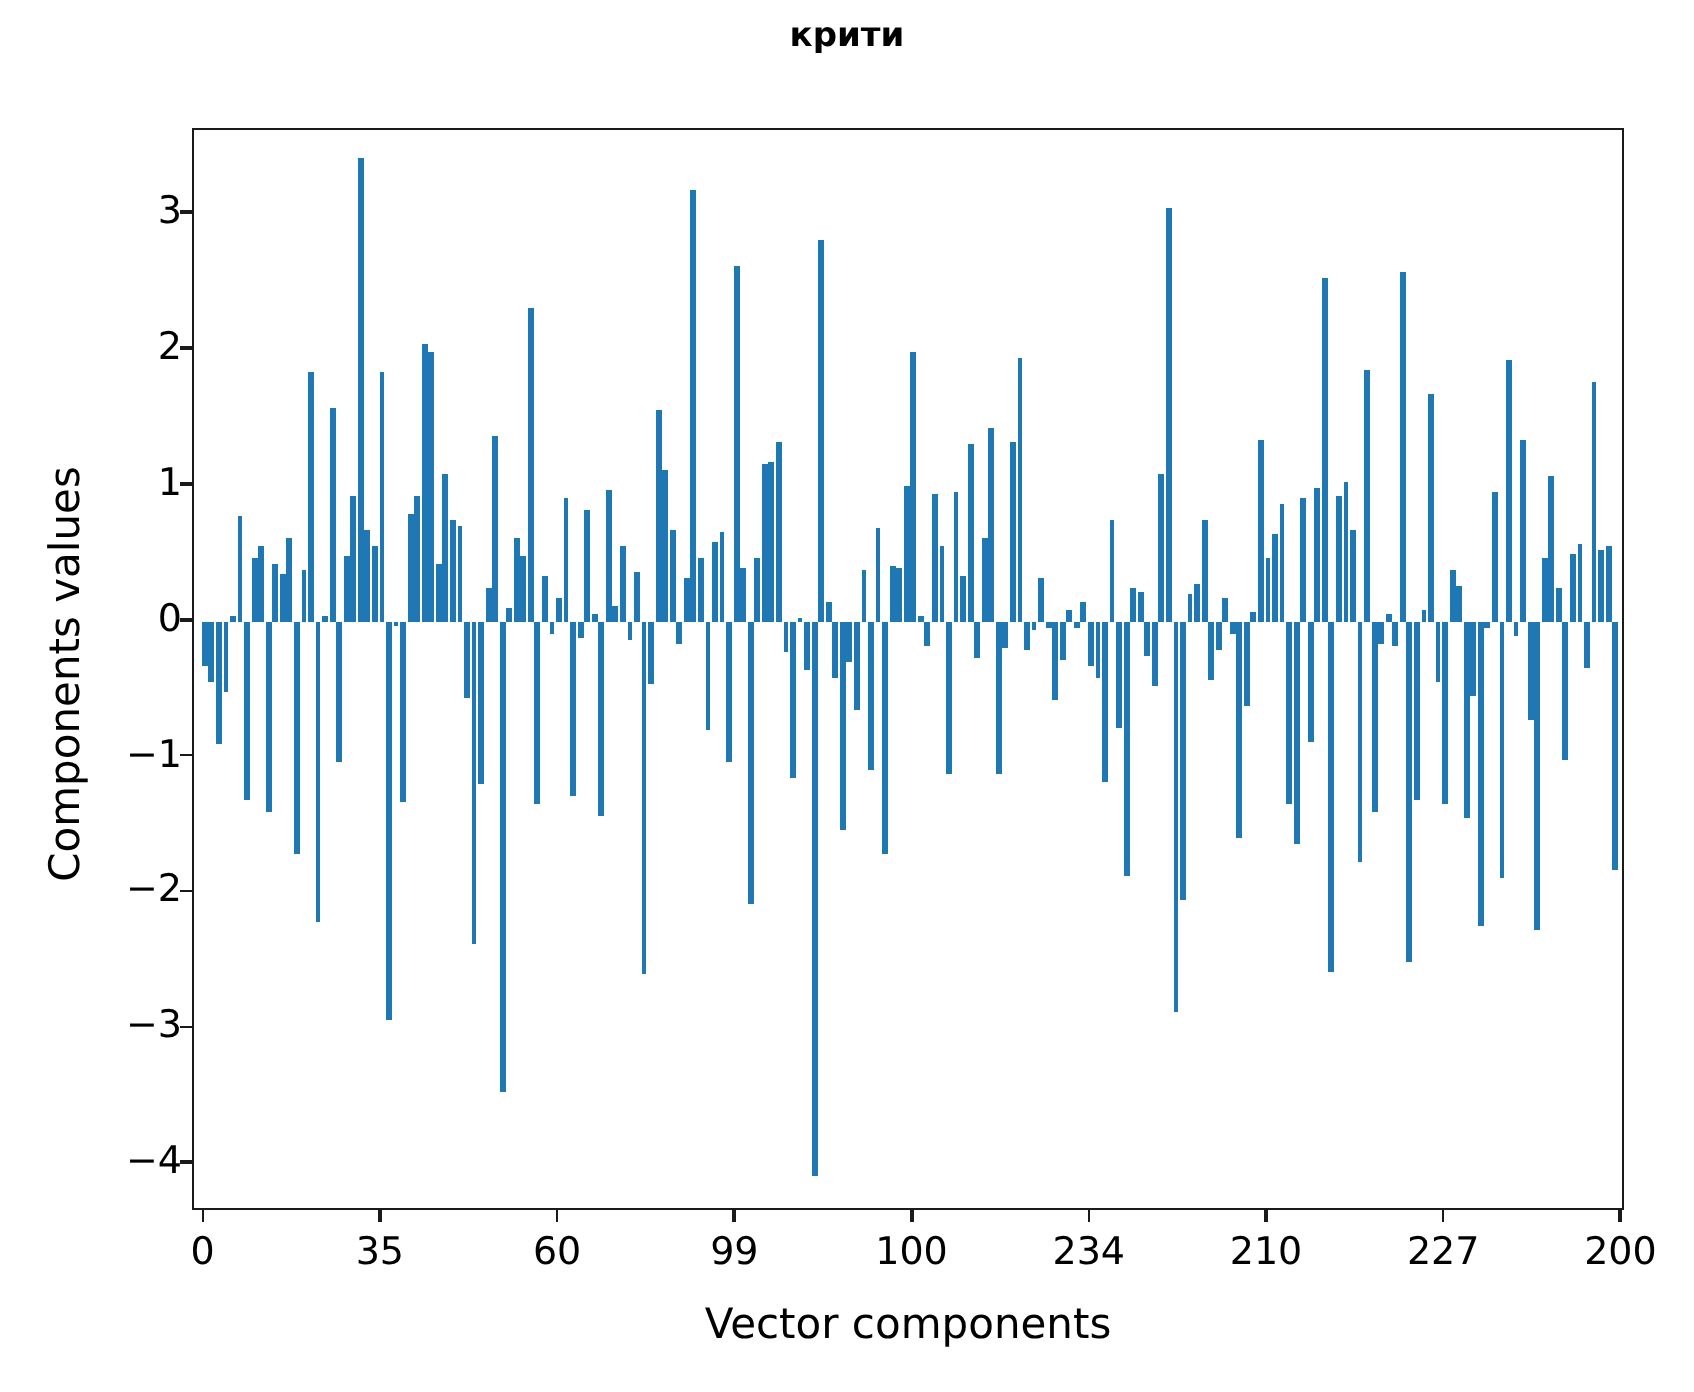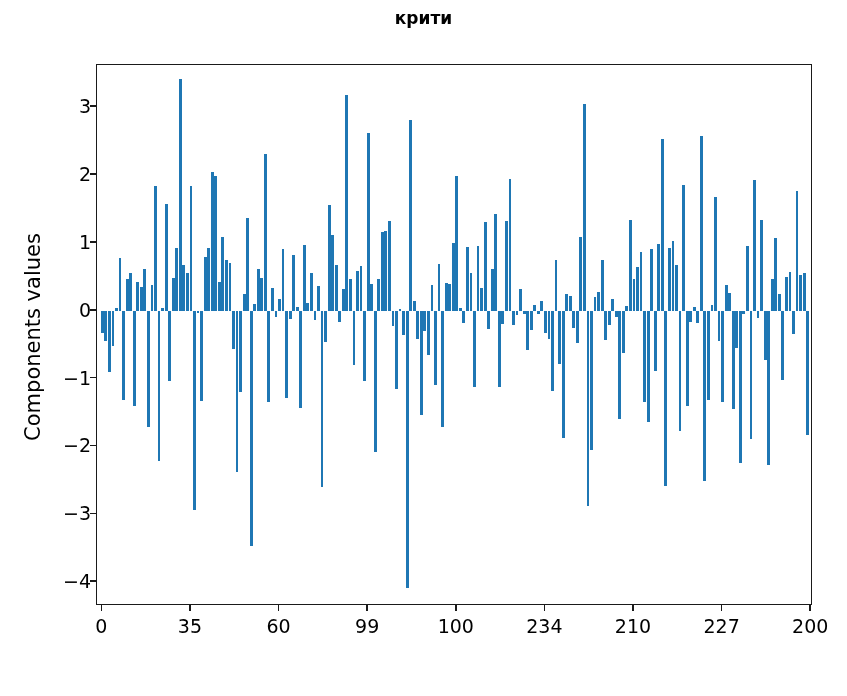--- a/index.html
+++ b/index.html
@@ -414,15 +414,16 @@
       <div class="xtick-mark" style="left: 720.814px;"></div>
       <div class="xtick-wrap" style="left: 721.614px;">
         <div class="xtick-label">227</div>
       </div>
       <div class="xtick-mark" style="left: 809.428px;"></div>
       <div class="xtick-wrap" style="left: 810.228px;">
         <div class="xtick-label">200</div>
       </div>
     </div>
 
+  <div id="xlabel">Vector components</div>
   <div id="ylabel">Components values</div>
 
 </div>
 
 </body></html>

